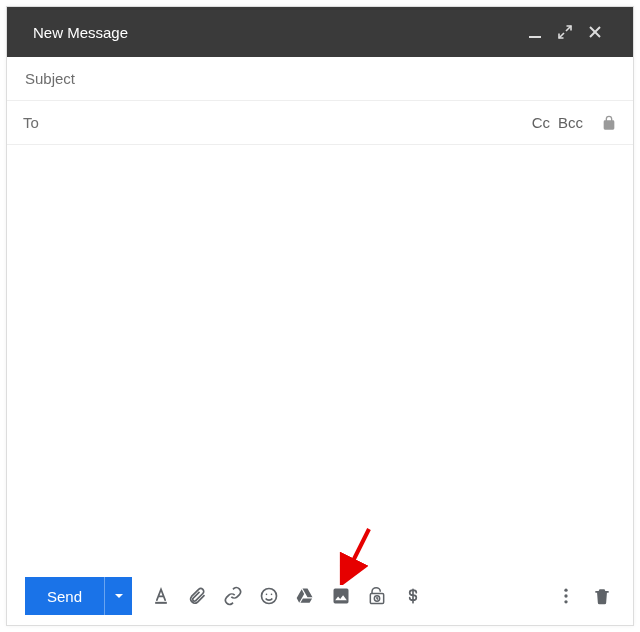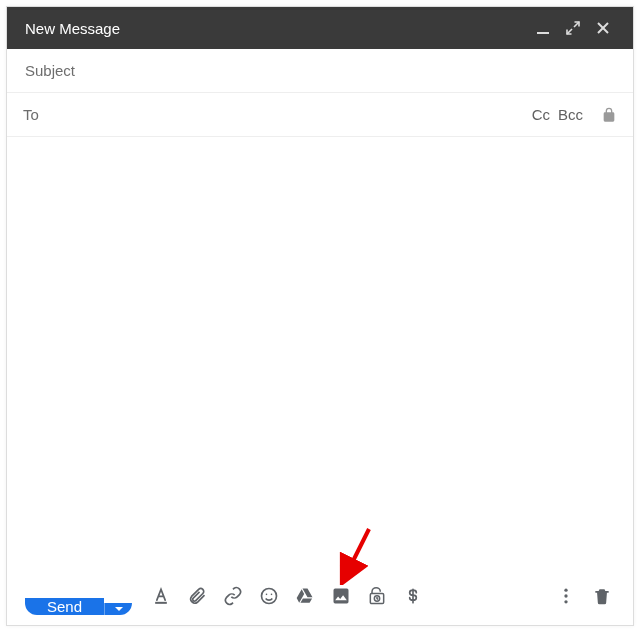--- a/index.html
+++ b/index.html
@@ -20,24 +20,24 @@
     height: 620px;
     border: 1px solid #ddd;
     background: #fff;
     display: flex;
     flex-direction: column;
     box-shadow: 0 0 4px rgba(0,0,0,0.05);
   }
   .titlebar {
     background: #3a3a3a;
     color: #fff;
-    height: 42px;
+    height: 50px;
     display: flex;
     align-items: center;
-    padding: 0 18px;
+    padding: 0 26px;
     font-size: 15px;
   }
   .titlebar .title { flex: 1; }
   .titlebar .winbtn {
     width: 24px; height: 24px;
     display: flex; align-items: center; justify-content: center;
     margin-left: 6px;
     color: #e0e0e0;
     cursor: pointer;
   }
@@ -57,21 +57,21 @@
   .row .lockwrap { margin-left: 18px; color:#888; display:flex; align-items:center; }
   .subject-input { border:none; outline:none; font-size:15px; color:#333; flex:1;}
   .subject-input::placeholder { color:#6d6d6d; }
   .body-area { flex: 1; padding: 12px 16px; }
   .bottombar {
     height: 58px;
     display: flex;
     align-items: center;
     padding: 0 14px 0 18px;
   }
-  .sendgrp { display:flex; height:38px; border-radius:12px; overflow:hidden;align-items:flex-end; }
+  .sendgrp { display:flex; height:38px; border-radius:0; overflow:hidden; }
   .sendbtn {
     background: #1a73e8;
     color:#fff;
     border:none;
     font-size:15px;
     font-weight:500;
     padding: 0 22px;
     cursor:pointer;
   }
   .sendmore {

